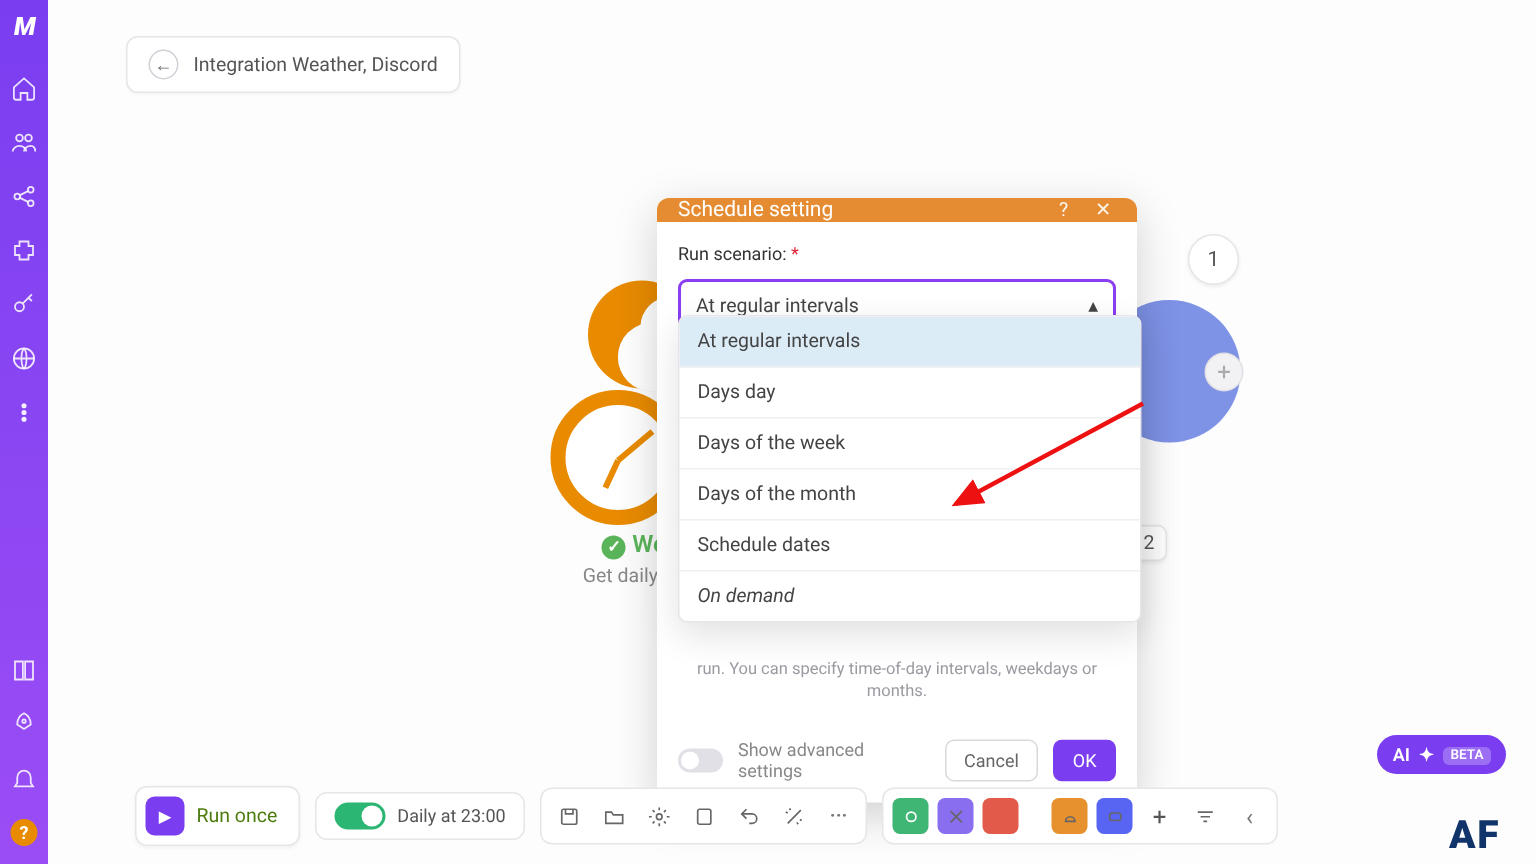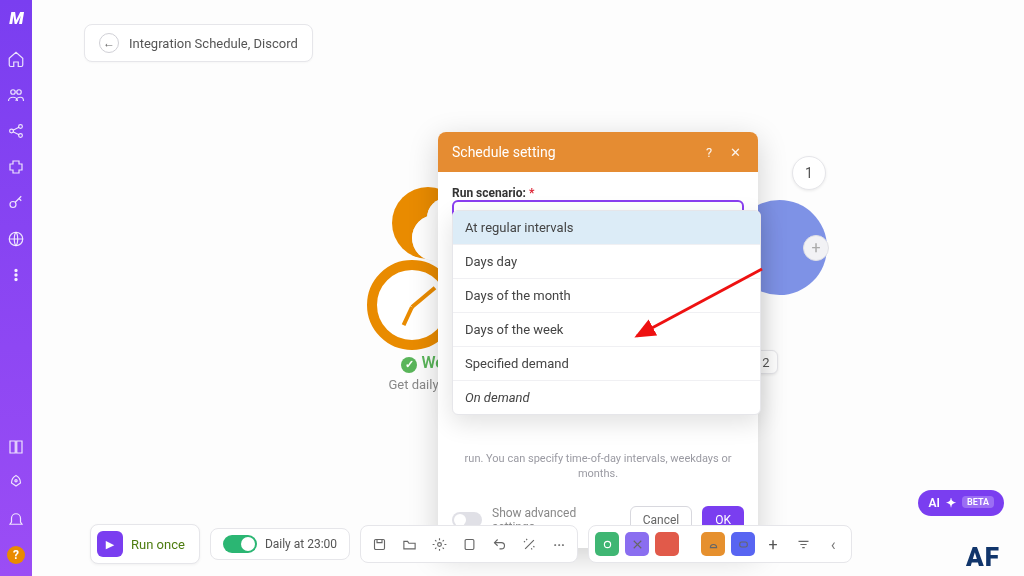--- a/index.html
+++ b/index.html
@@ -30,25 +30,25 @@
   .module-title .chk { display:inline-block; width:16px;height:16px;border-radius:50%;background:#5ab55a;color:#fff;font-size:11px;line-height:16px;margin-right:4px;}
   .module-sub { color:#888; font-size:13px; margin-top:4px;}
 
   .node-right { position: absolute; left: 700px; top: 200px; width: 95px; height: 95px; border-radius: 50%; background: #7e92e6; display:flex; align-items:center; justify-content:center;}
   .node-plus { position:absolute; right:-2px; top:50%; transform:translateY(-50%); width:26px;height:26px;border-radius:50%;background:#f2f2f5;color:#aaa;font-size:16px;display:flex;align-items:center;justify-content:center;border:1px solid #e0e0e5;}
   .step-badge { position:absolute; top:156px; left:760px; width:34px;height:34px;border-radius:50%;background:#fff;border:1px solid #e6e6ea;display:flex;align-items:center;justify-content:center;font-size:14px;color:#555; box-shadow:0 1px 3px rgba(0,0,0,0.08);}
   .step-badge.two { top:350px; left:722px; border-radius:6px; width:24px;height:24px; font-size:13px;}
 
   
   .modal { position: absolute; left: 406px; top: 132px; width: 320px; background: #fff; border-radius: 8px; box-shadow: 0 8px 30px rgba(0,0,0,0.18); overflow: visible; }
-  .modal-head { background: #e58c32; color: #fff; padding: 12px 14px; font-size: 14px; display: flex; align-items: center; border-radius: 8px 8px 0 0; }
+  .modal-head { background: #e58c32; color: #fff; padding: 0 14px; font-size: 14px; display: flex; align-items: center; border-radius: 8px 8px 0 0; }
   .modal-head .title { flex: 1; }
   .modal-head .hico { width: 14px; opacity: .9; font-size: 13px; margin-left: 10px; cursor:pointer;}
   .modal-body { padding: 14px 14px 12px; }
-  .label { font-size: 12px; font-weight: 700; color: #333; margin-bottom: 0; }
+  .label { font-size: 12px; font-weight: 400; color: #333; margin-bottom: 10px; }
   .label .req { color: #d23; margin-left: 3px; }
   .select { border: 2px solid #8a3ef0; border-radius: 6px; padding: 8px 10px; font-size: 13px; color: #444; display:flex; align-items:center; justify-content:space-between; background:#fff;}
   .opts { position: absolute; left: 14px; right:-3px; top: 78px; background: #fff; border: 1px solid #e6e6ea; border-radius: 6px; box-shadow: 0 8px 24px rgba(0,0,0,0.12); overflow:hidden; z-index:5;}
   .opt { padding: 9px 12px; font-size: 13px; color: #444; border-bottom:1px solid #f0f0f3; cursor:pointer;}
   .opt:last-child { border-bottom:none;font-style:italic;}
   .opt.sel { background: #dcecf7; }
   .helper { font-size: 11px; color: #9a9aa2; text-align: center; padding: 216px 10px 0; line-height:1.4;}
   .modal-foot { display:flex; align-items:center; padding: 12px 14px 14px; gap:10px;}
   .toggle { width:30px;height:16px;border-radius:10px;background:#e0e0e6;position:relative;}
   .toggle:after{content:'';position:absolute;left:2px;top:2px;width:12px;height:12px;border-radius:50%;background:#fff;}
@@ -67,21 +67,21 @@
   .sched-pill { display:flex; align-items:center; gap:8px; background:#fff; border:1px solid #e6e6ea; border-radius:8px; padding:6px 12px;}
   .switch { width:34px;height:18px;border-radius:10px;background:#2bb673;position:relative;}
   .switch:after{content:'';position:absolute;right:2px;top:2px;width:14px;height:14px;border-radius:50%;background:#fff;}
   .sched-txt { font-size:12px; color:#555;}
   .tbar-group { display:flex; align-items:center; gap:6px; background:#fff; border:1px solid #e6e6ea; border-radius:8px; padding:6px;}
   .ticon { width:24px;height:24px;border-radius:5px;display:flex;align-items:center;justify-content:center;color:#777;font-size:13px;}
   .ticon svg{width:15px;height:15px;stroke:#666;fill:none;stroke-width:1.8;}
   .ticon.col { color:#fff; }
   .c-green{background:#3fb673;} .c-purple{background:#8a6ef0;} .c-red{background:#e15a4a;} .c-orange{background:#e6902e;} .c-indigo{background:#5865f2;}
   .tsep{width:10px;}
-  .ai-pill { position:absolute; right:20px; bottom:60px; background:#7a3ef0;color:#fff;border-radius:18px;padding:6px 10px;display:flex;align-items:flex-start;gap:6px;font-size:12px;font-weight:600;}
+  .ai-pill { position:absolute; right:20px; bottom:60px; background:#7a3ef0;color:#fff;border-radius:18px;padding:6px 10px;display:flex;align-items:flex-end;gap:6px;font-size:12px;font-weight:600;}
   .ai-pill .beta{background:rgba(255,255,255,0.25);border-radius:4px;padding:1px 5px;font-size:9px;}
   .af { position:absolute; right:24px; bottom:4px; font-size:26px; font-weight:900; color:#11356b; letter-spacing:1px;}
 </style>
 </head>
 <body>
 
 <div class="app">
   <div class="sidebar">
     <div class="logo">M</div>
     <div class="nav-ico">
@@ -145,21 +145,21 @@
         <svg viewBox="0 0 24 24">
           <path d="M6 16V11a6 6 0 1 1 12 0v5l2 3H4z"></path>
         </svg>
       </div>
     <div class="help-badge">?</div>
   </div>
 
   <div class="canvas">
     <div class="breadcrumb">
       <span class="back-circ">←</span>
-      <span>Integration Schedule, Discord</span>
+      <span>Integration Weather, Discord</span>
     </div>
 
     <div class="scene">
       <div class="weather-icon">
         <div class="sun"></div>
         <div class="cloud"></div>
         <div class="clock">
             <div class="hand"></div>
             <div class="hand hand2"></div>
           </div>
@@ -184,23 +184,23 @@
       </div>
       <div class="modal-body">
         <div class="label"><span>Run scenario:</span><span class="req">*</span></div>
         <div class="select">
           <span>At regular intervals</span>
           <span>▴</span>
         </div>
         <div class="opts">
           <div class="opt sel">At regular intervals</div>
           <div class="opt">Days day</div>
+          <div class="opt">Days of the week</div>
           <div class="opt">Days of the month</div>
-          <div class="opt">Days of the week</div>
-          <div class="opt">Specified demand</div>
+          <div class="opt">Schedule dates</div>
           <div class="opt">On demand</div>
         </div>
         <div class="helper">run. You can specify time-of-day intervals, weekdays or months.</div>
       </div>
       <div class="modal-foot">
         <div class="toggle"></div>
         <div class="adv-label">Show advanced settings</div>
         <div class="btn btn-cancel">Cancel</div>
         <div class="btn btn-ok">OK</div>
       </div>

